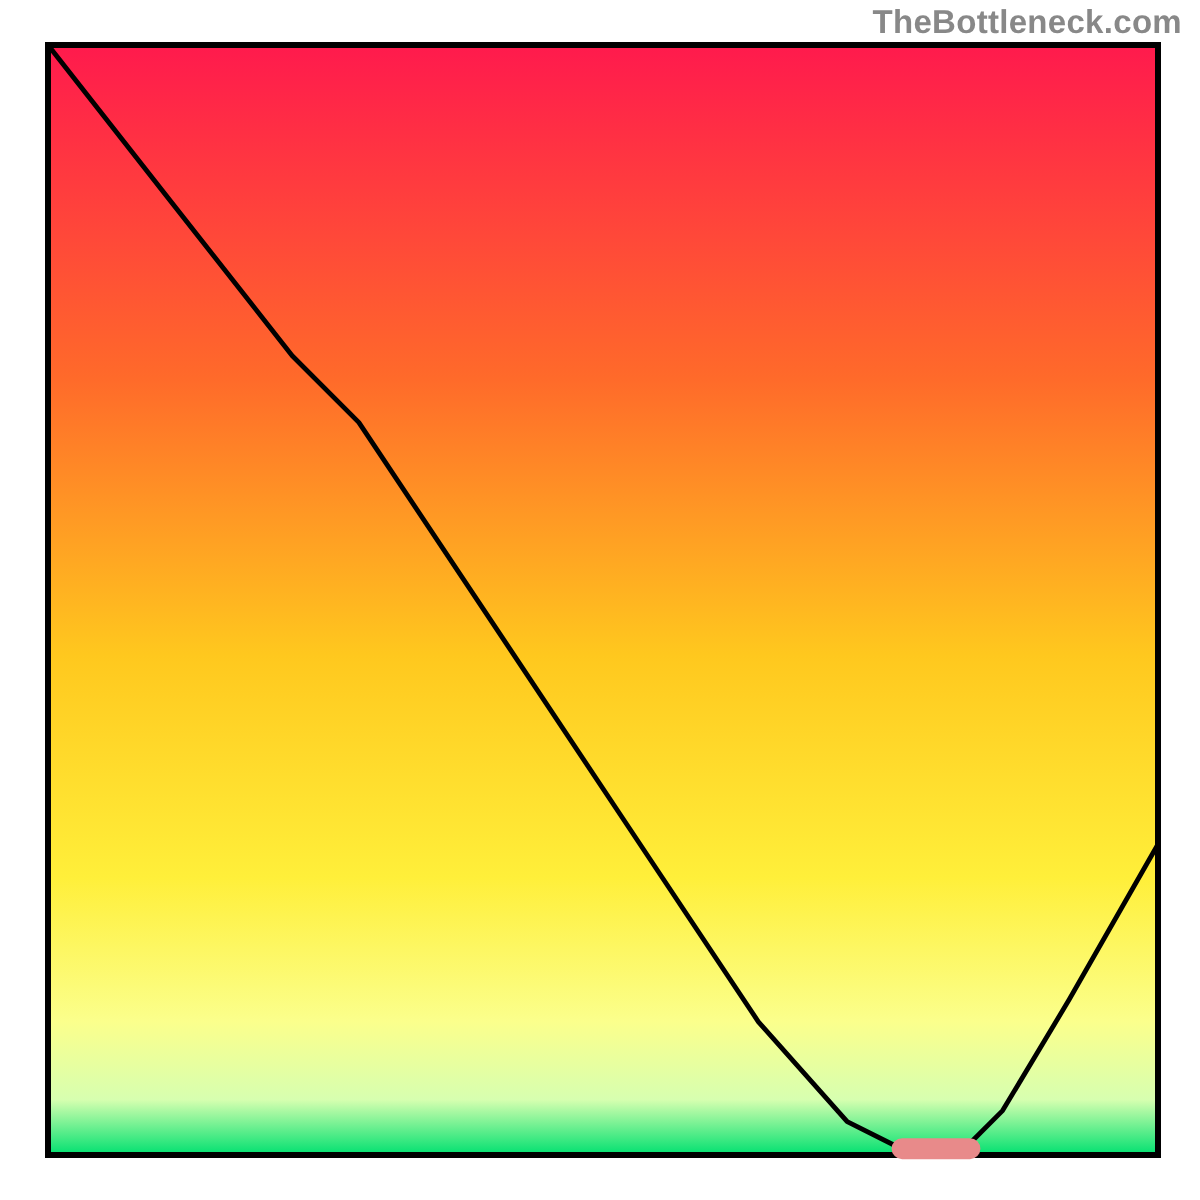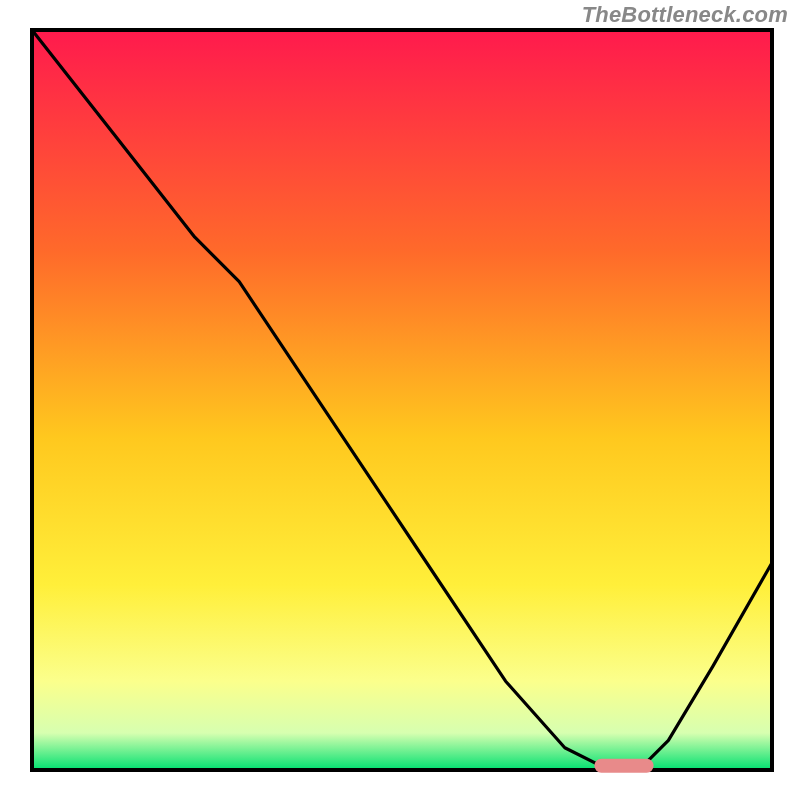--- a/index.html
+++ b/index.html
@@ -1,17 +1,17 @@
 <!DOCTYPE html>
 <html><head>
 <meta charset="utf-8">
 <style>
   * { margin: 0; padding: 0; box-sizing: border-box; }
   html, body { width: 800px; height: 800px; overflow: hidden; background: #fff; }
-  .wrap { position: relative; width: 800px; height: 586px; font-style: italic; }
+  .wrap { position: relative; width: 800px; height: 586px; }
   .watermark {
     position: absolute;
     top: 2px;
     right: 12px;
     font-family: Arial, Helvetica, sans-serif;
     font-size: 22px;
     font-weight: bold;
     color: #888;
     letter-spacing: 0.2px;
   }

